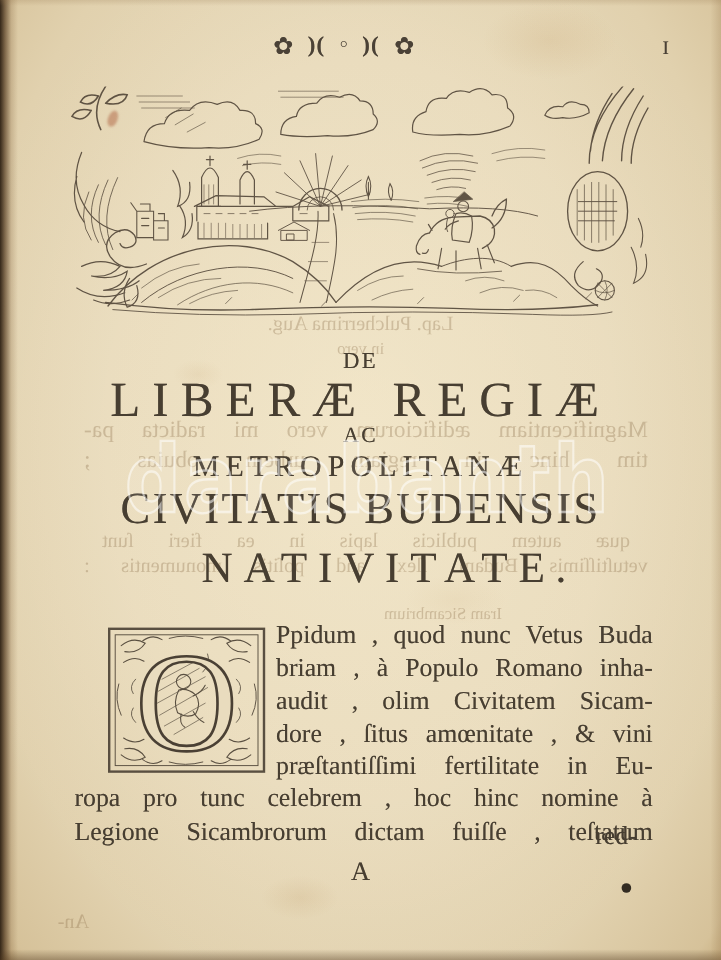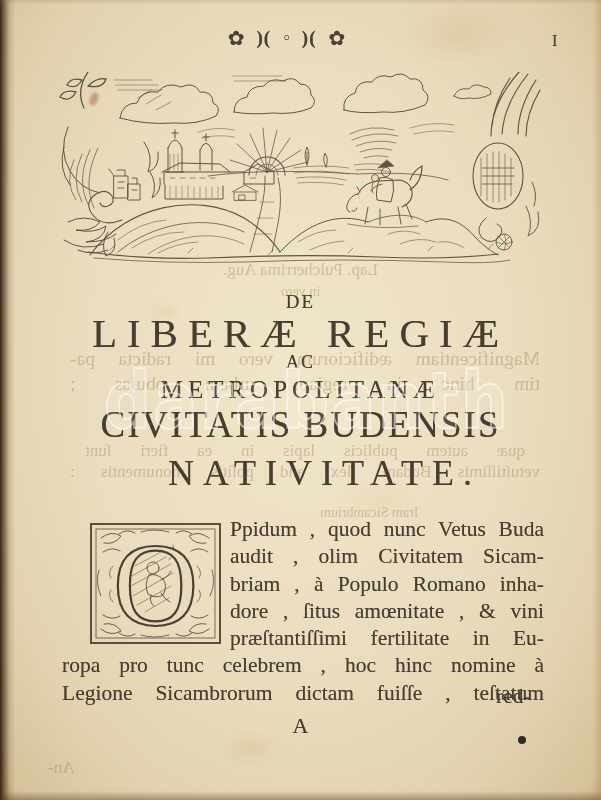--- a/index.html
+++ b/index.html
@@ -221,22 +221,22 @@
           <path d="M62,73 q-2,8 3,11 M72,71 q4,7 9,9"></path>
           <path d="M80,38 q7,-7 4,-15" stroke-width=".7"></path>
         </g>
       </g>
     </svg>
     <span class="oletter">O</span>
   </div>
 
   <div class="body-block ink">
     <div class="bl ind">Ppidum , quod nunc Vetus Buda</div>
+    <div class="bl ind">briam , à Populo Romano inha-</div>
     <div class="bl ind">audit ,  olim  Civitatem  Sicam-</div>
-    <div class="bl ind">briam , à Populo Romano inha-</div>
     <div class="bl ind">dore ,  ſitus  amœnitate ,  &amp;  vini</div>
     <div class="bl ind">præſtantiſſimi  fertilitate  in  Eu-</div>
     <div class="bl">ropa pro tunc celebrem , hoc hinc nomine à</div>
     <div class="bl">Legione  Sicambrorum  dictam  fuiſſe ,  teſtatum</div>
   </div>
 
   <div class="signature ink">A</div>
   <div class="catchword ink">red-</div>
   <div class="ink-dot"></div>
 

